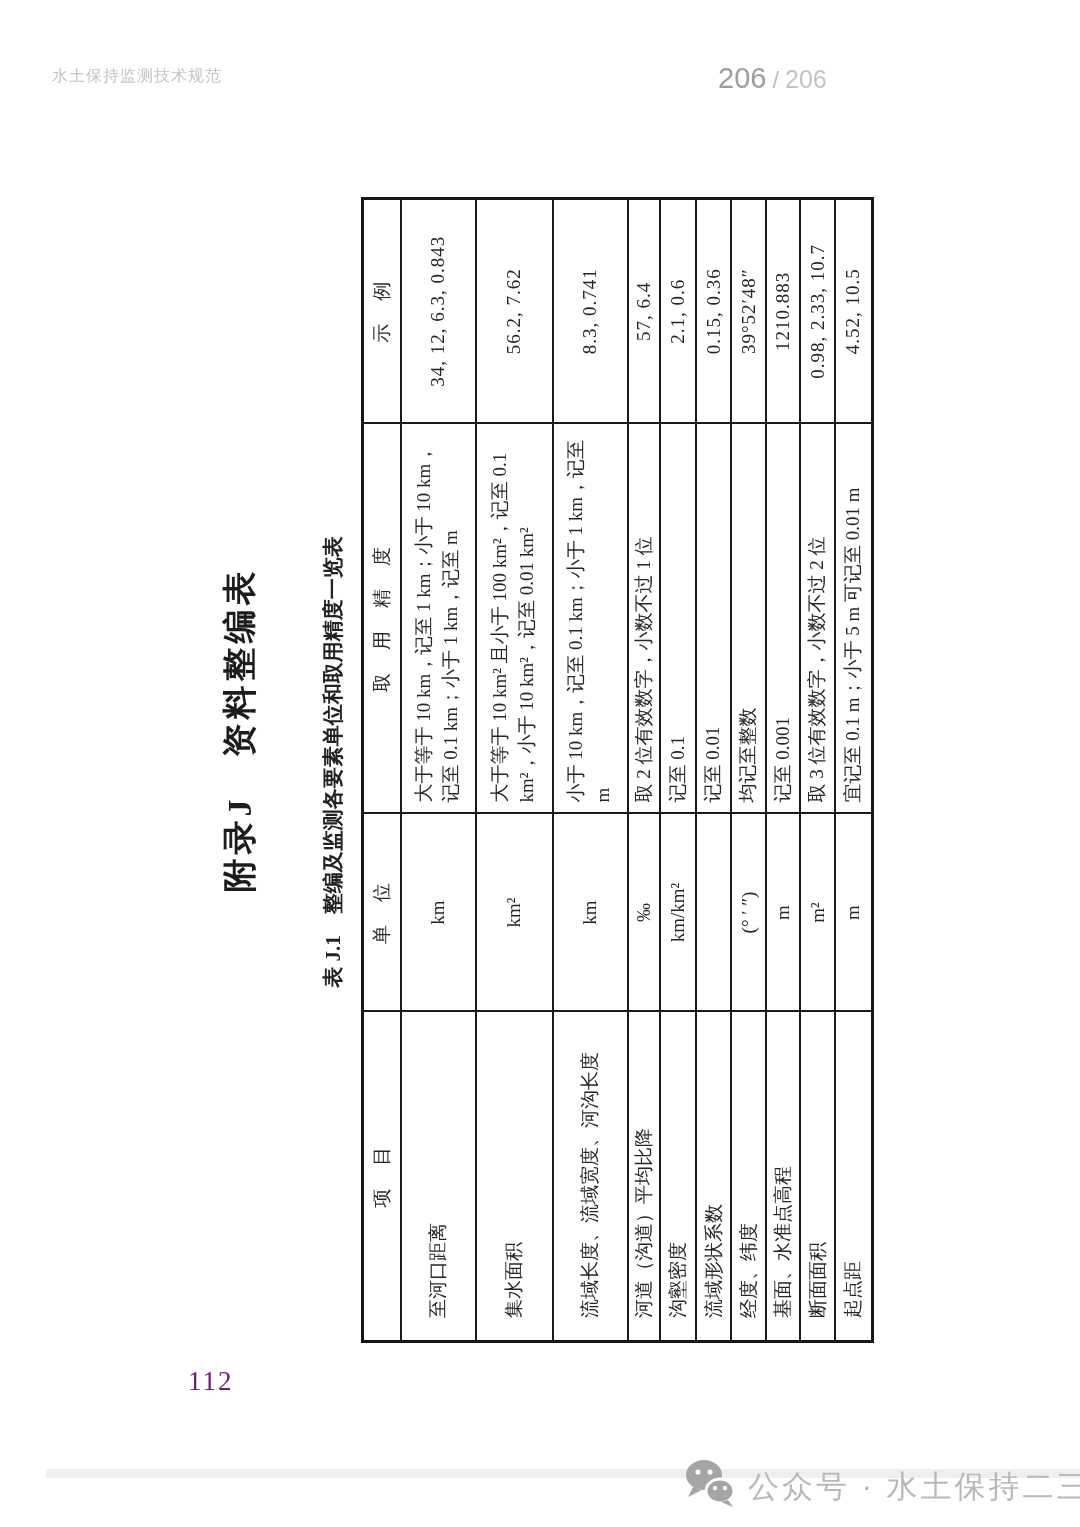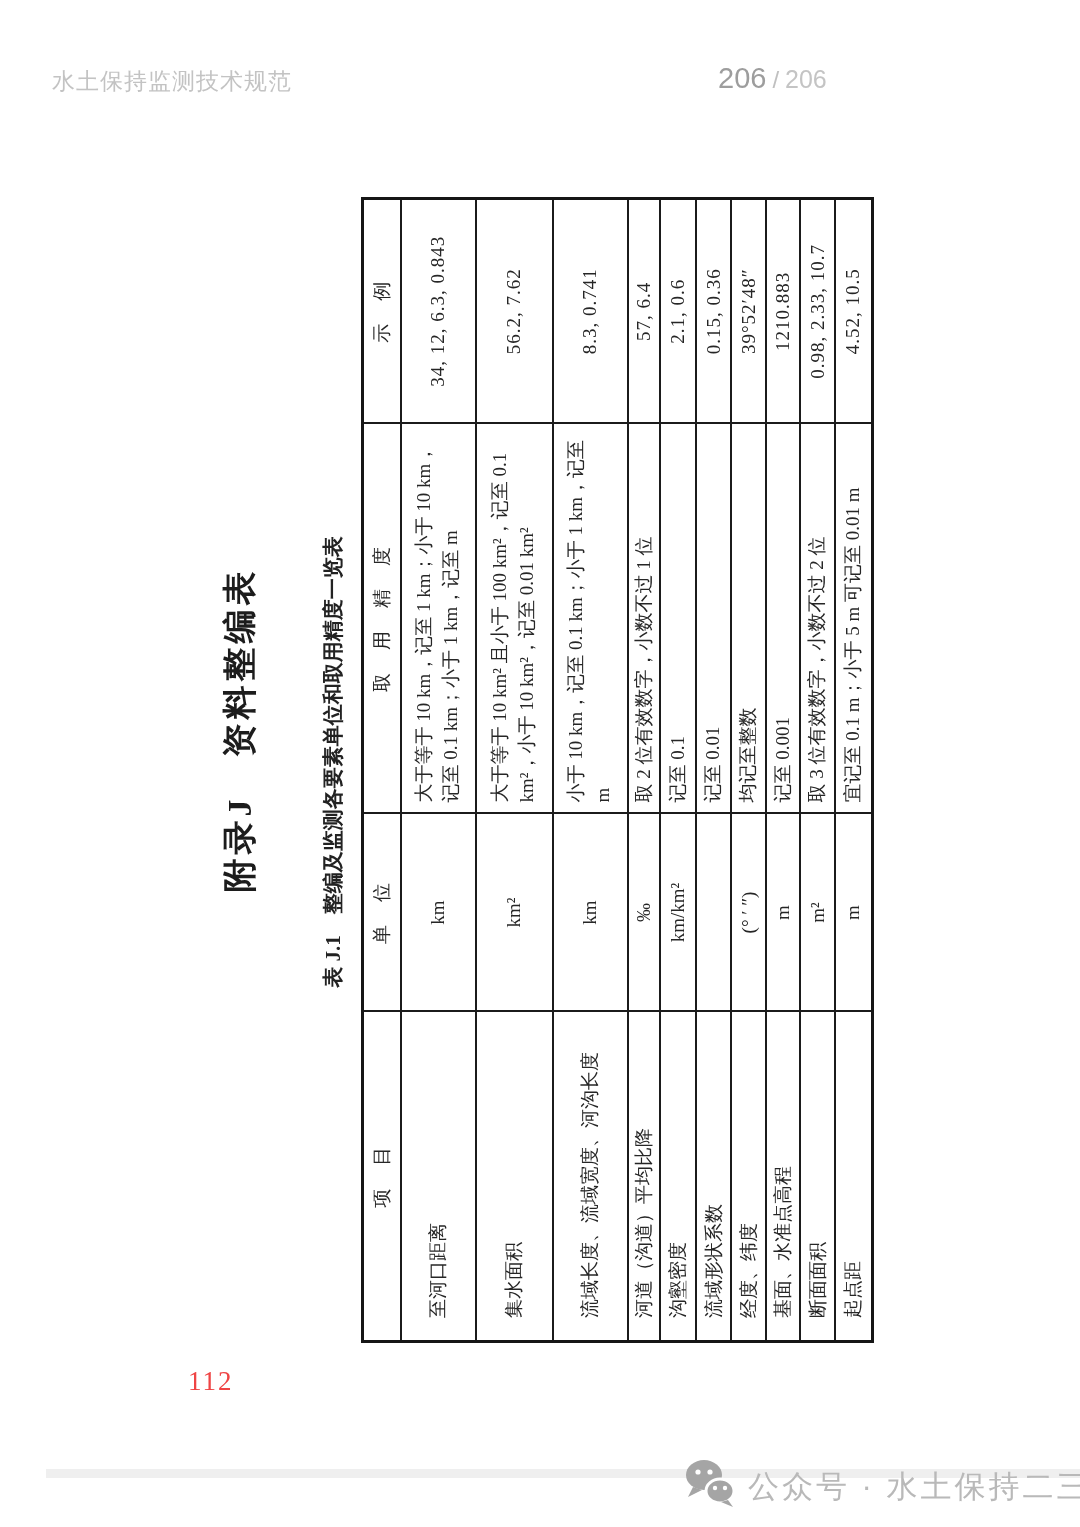--- a/index.html
+++ b/index.html
@@ -7,21 +7,21 @@
     width:1080px; height:1527px;
     background:#ffffff;
     position:relative;
     overflow:hidden;
     font-family:"Liberation Serif","DejaVu Serif",serif;
   }
   
   .doc-title {
     position:absolute; left:52px; top:66px;
     font-family:"Liberation Sans","DejaVu Sans",sans-serif;
-    font-size:23px; color:#c3c3c3; letter-spacing:1px;
+    font-size:16px; color:#c3c3c3; letter-spacing:1px;
   }
   .page-indicator {
     position:absolute; left:718px; top:62px;
     font-family:Liberation Sans, sans-serif;
     color:#9d9d9d; white-space:nowrap;
   }
   .page-indicator .cur { font-size:29px; color:#9d9d9d; }
   .page-indicator .sep { font-size:24px; color:#c0c0c0; padding:0 6px; }
   .page-indicator .tot { font-size:25px; color:#c4c4c4; }
 
@@ -54,21 +54,21 @@
   }
   th.hdr { text-align:center; letter-spacing:2px; }
   td.item { text-align:left; padding-left:22px; }
   td.unit { text-align:center; }
   td.prec { text-align:left; padding:2px 6px 2px 10px; line-height:1.4; }
   td.ex   { text-align:center; letter-spacing:1px; }
 
   
   .page-num {
     position:absolute; left:188px; top:1366px;
-    font-size:27px; color:#ef4444; letter-spacing:2px;
+    font-size:27px; color:#701a75; letter-spacing:2px;
   }
   .footer-band {
     position:absolute; left:46px; top:1469px; width:1034px; height:9px;
     background:#efefef;
   }
   .wechat-icon { position:absolute; left:684px; top:1459px; width:54px; height:48px; }
   .footer-text {
     position:absolute; left:748px; top:1466px;
     font-family:"Liberation Sans","DejaVu Sans",sans-serif;
     font-size:31px; color:#b9b9b9; letter-spacing:3px; white-space:nowrap;

